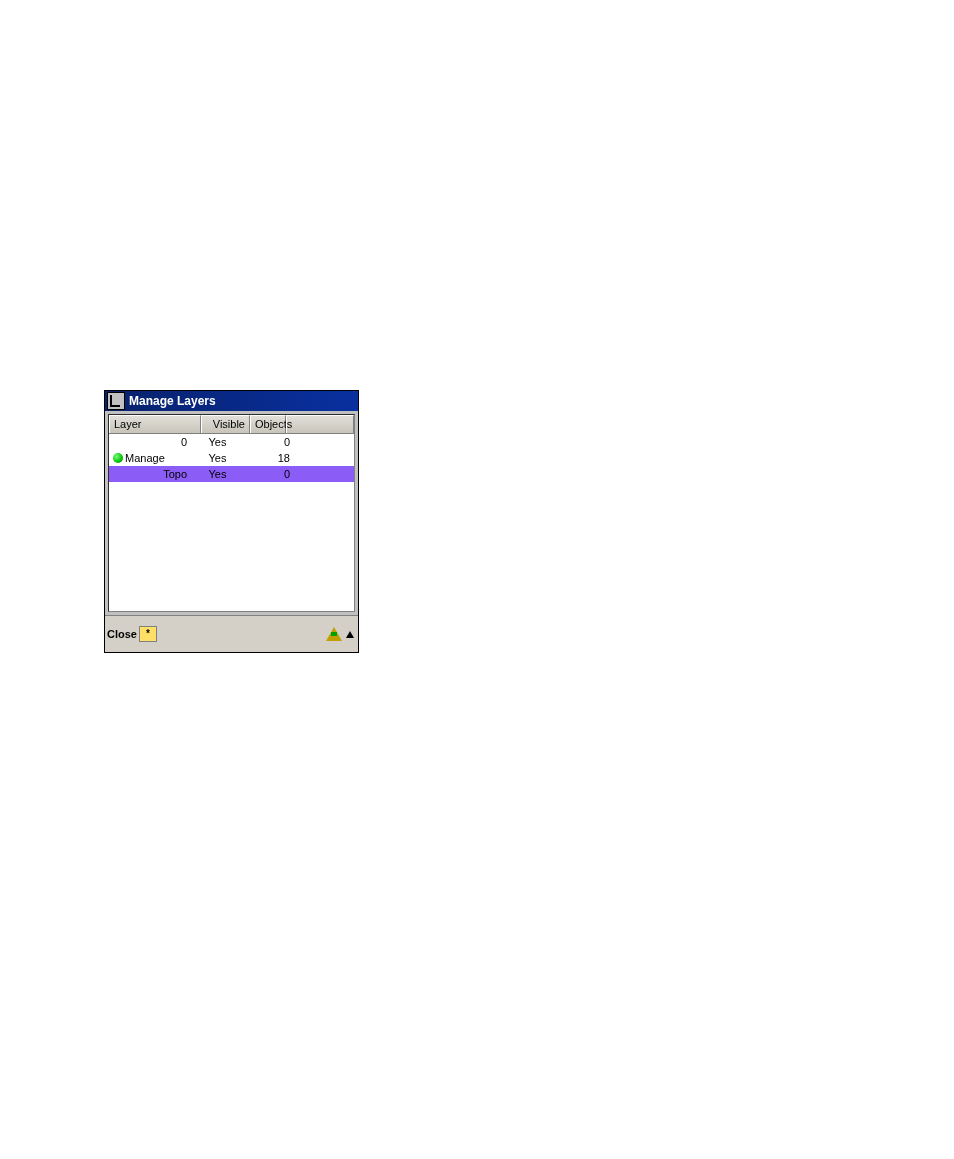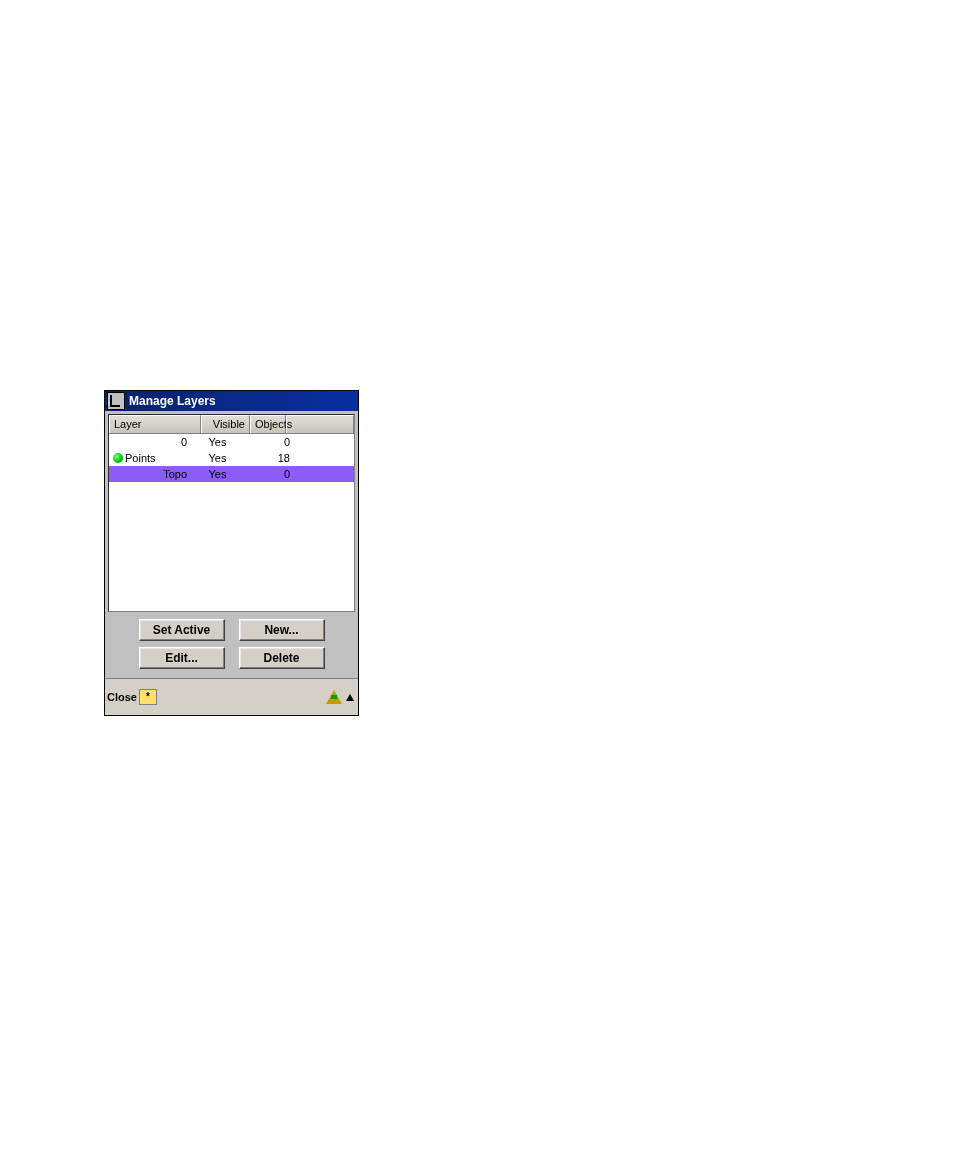--- a/index.html
+++ b/index.html
@@ -198,44 +198,38 @@
           <span style="width:10px;display:inline-block"></span>
           <span class="name">0</span>
         </div>
         <div class="cell cell-visible">Yes</div>
         <div class="cell cell-objects">0</div>
       </div>
 
       <div class="row">
         <div class="cell cell-layer leftpad">
           <span class="active-dot"></span>
-          <span class="name" style="text-align:left;">Points</span>
+          <span class="name" style="text-align:left;">Manage</span>
         </div>
         <div class="cell cell-visible">Yes</div>
         <div class="cell cell-objects">18</div>
       </div>
 
       <div class="row selected">
         <div class="cell cell-layer">
           <span style="width:10px;display:inline-block"></span>
           <span class="name">Topo</span>
         </div>
         <div class="cell cell-visible">Yes</div>
         <div class="cell cell-objects">0</div>
       </div>
 
     </div>
   </div>
 
-  <div class="button-row">
-    <button class="win-button">Set Active</button>
-    <button class="win-button">New...</button>
-    <button class="win-button">Edit...</button>
-    <button class="win-button">Delete</button>
-  </div>
 
   <div class="statusbar">
     <span>Close</span>
     <span class="status-btn">*</span>
     <span class="spacer"></span>
     <span class="status-tri"></span>
     <span class="status-up"></span>
   </div>
 
 </div>

